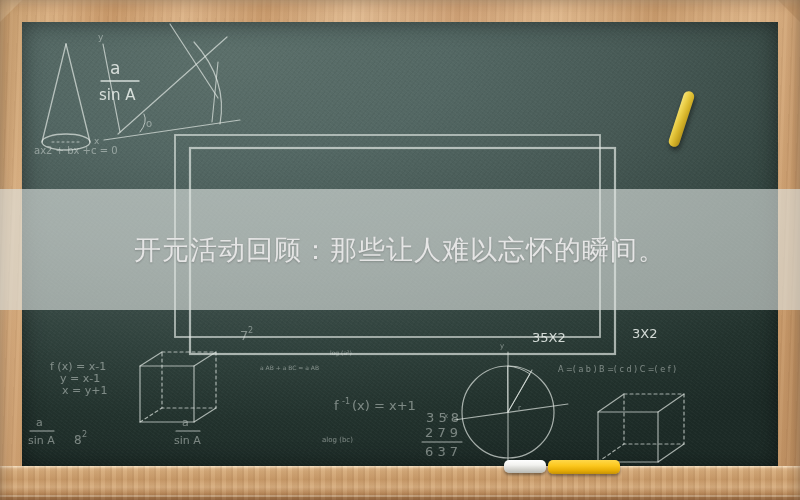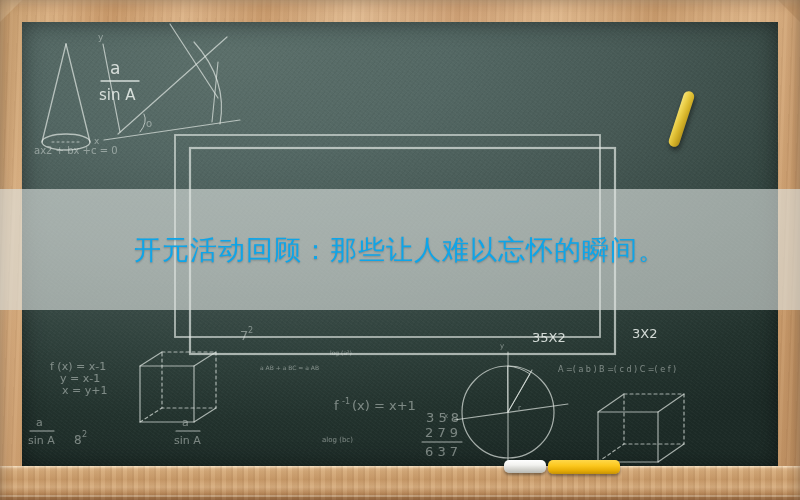--- a/index.html
+++ b/index.html
@@ -98,21 +98,21 @@
   }
 
   
   .caption-band{
     position:absolute;left:0;right:0;top:189px;height:121px;
     background:rgba(222,228,224,.62);
     display:flex;align-items:center;justify-content:center;
   }
   .caption-text{
     font-family:"DejaVu Sans","Liberation Sans",sans-serif;
-    font-size:27px;letter-spacing:1px;color:#0ea5e9;
+    font-size:27px;letter-spacing:1px;color:#e5e5e5;
     text-shadow:0 1px 2px rgba(0,0,0,.22);
     white-space:nowrap;
   }
 </style>
 </head>
 <body>
 
 <div id="stage">
 
   <div class="frame"></div>

